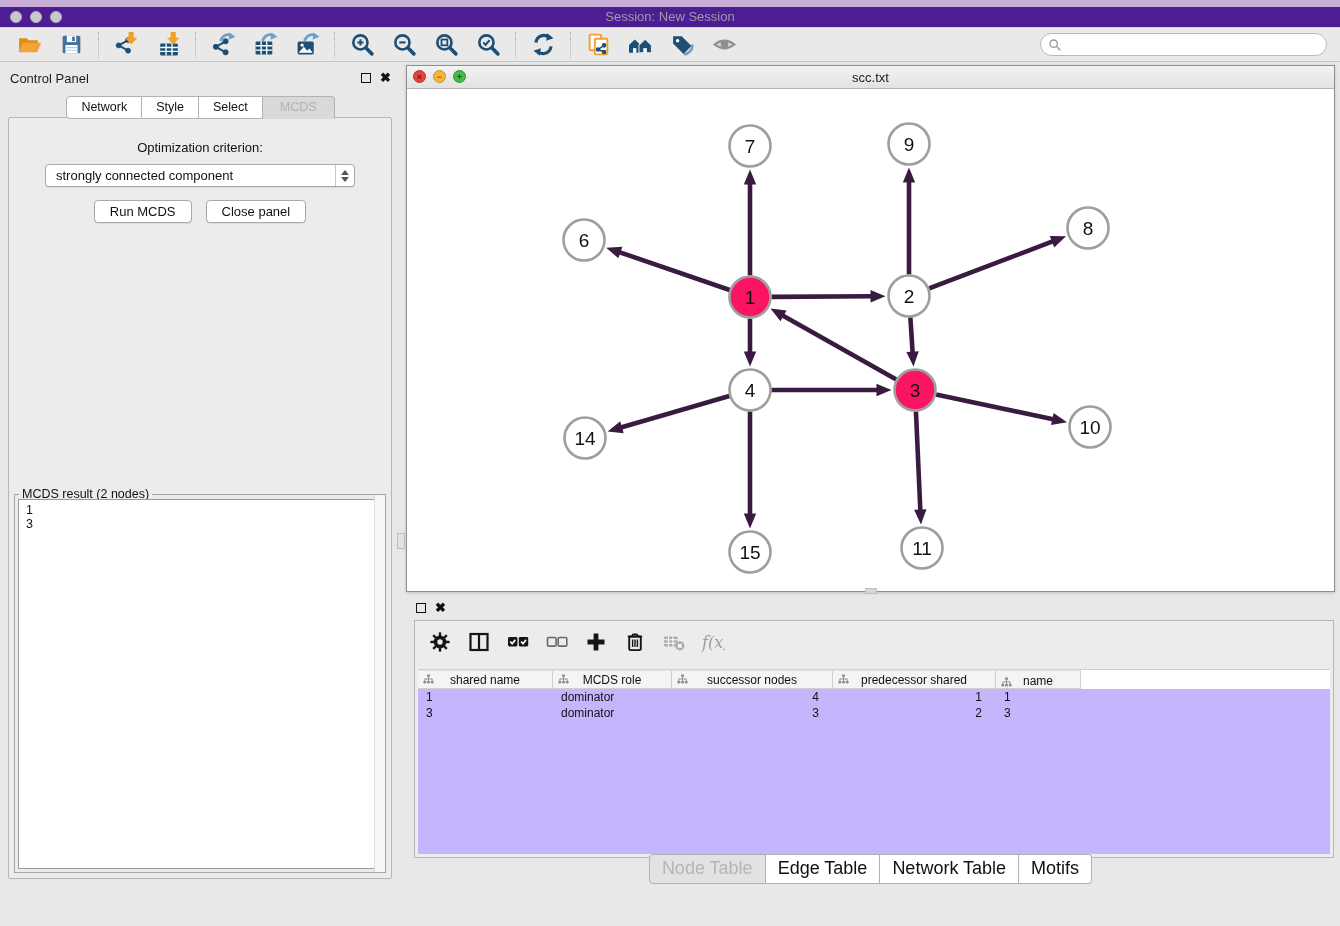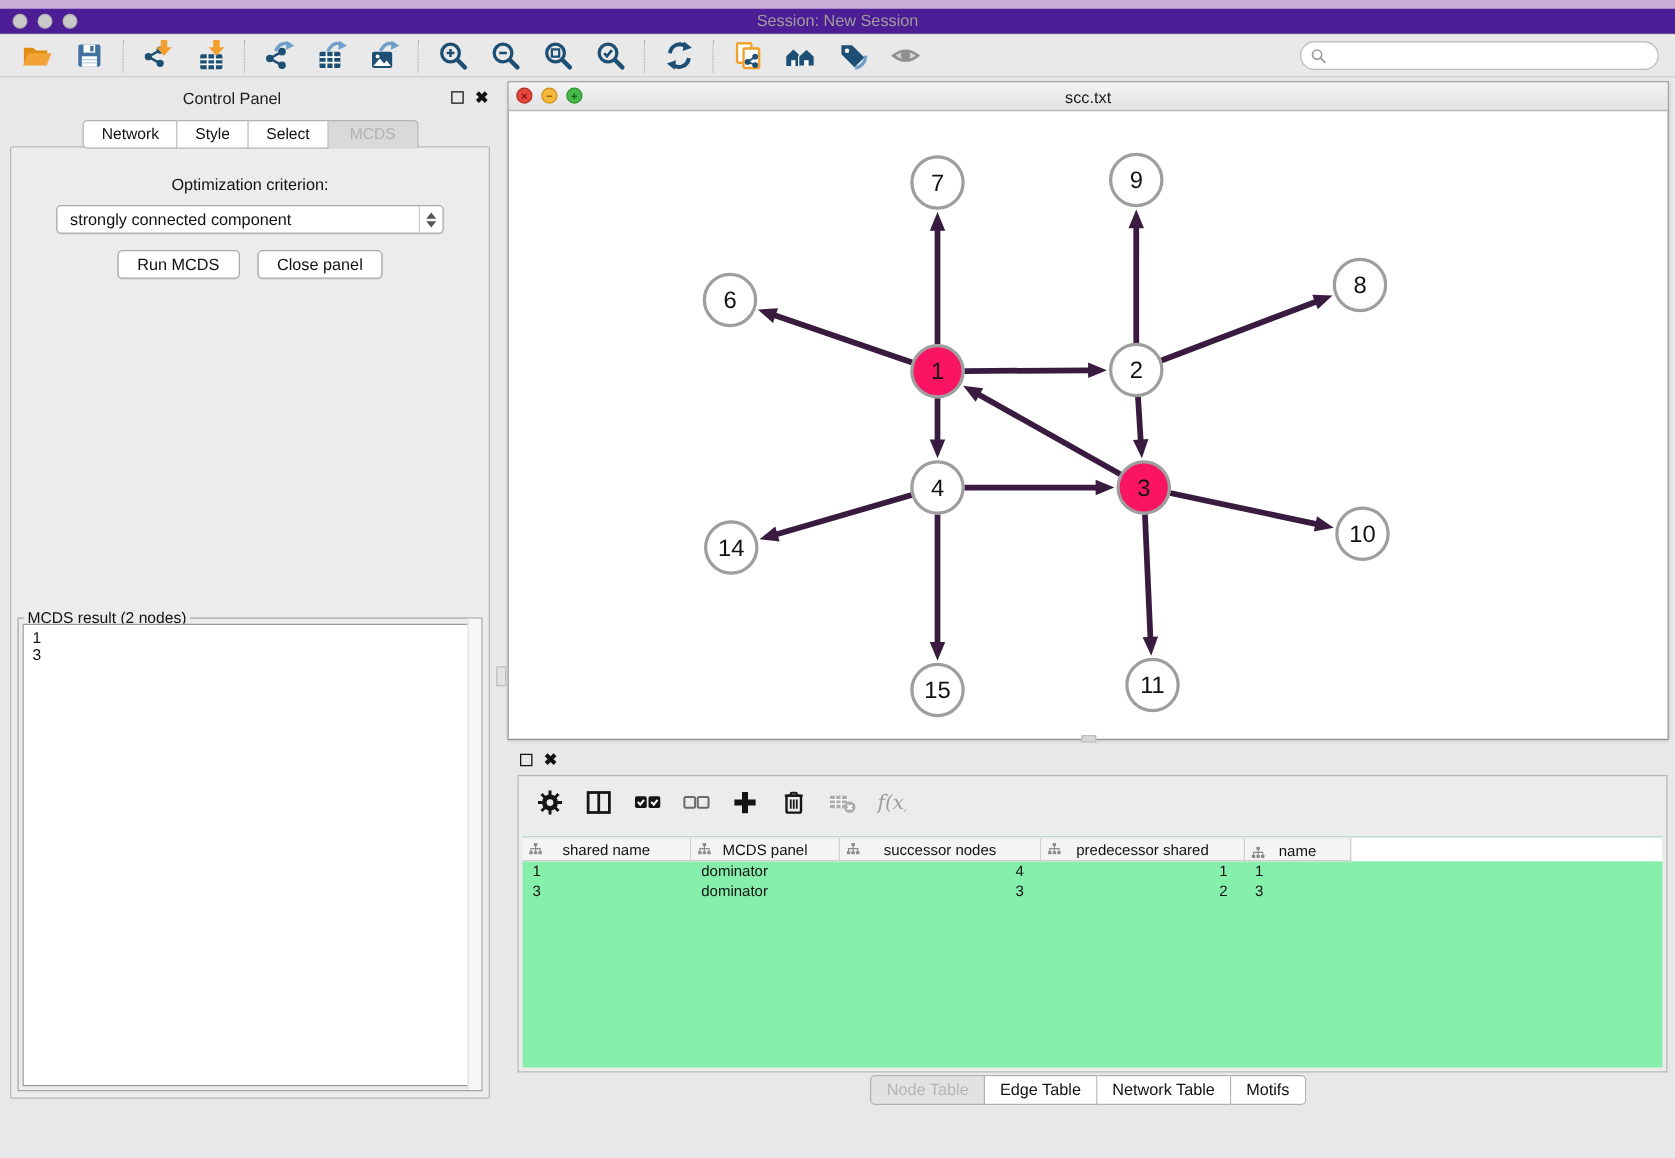--- a/index.html
+++ b/index.html
@@ -19,21 +19,21 @@
   .tb-icon svg { width:25px; height:25px; }
   .tb-sep { width:1px; height:26px; margin:0 6px; border-left:1px dotted #adadad; }
   .search-wrap { position:absolute; right:13px; top:5px; width:287px; height:23px; background:#fff; border:1px solid #b9b9b9; border-radius:12px; display:flex; align-items:center; padding-left:7px; }
   .search-wrap svg { width:14px; height:14px; }
   .search-wrap input { border:none; outline:none; flex:1; font-size:12px; background:transparent; height:18px; }
 
   .workspace { position:absolute; left:0; top:62px; width:1340px; height:828px; background:#e8e8e8; }
 
   
   .control-panel { position:absolute; left:0; top:4px; width:401px; height:817px; }
-  .panel-head { height:24px; display:flex; align-items:center; padding:0 10px;text-align:center; }
+  .panel-head { height:24px; display:flex; align-items:center; padding:0 10px; }
   .panel-title { font-size:13px; color:#1c1c1c; flex:1; }
   .float-btn { width:10px; height:10px; border:1.5px solid #111; margin-right:9px; cursor:default; }
   .close-btn { font-size:13px; font-weight:900; color:#111; line-height:10px; cursor:default; }
   .cp-tabs { position:absolute; left:0; right:0; top:30px; display:flex; justify-content:center; z-index:2; }
   .cp-tab { font-size:12.5px; padding:3px 14px 4px; background:#fff; border:1px solid #b2b2b2; border-left-width:0; color:#111; }
   .cp-tab:first-child { border-left-width:1px; border-radius:4px 0 0 4px; }
   .cp-tab.sel { background:#d9d9d9; color:#b2b2b2; border-radius:0 4px 0 0; border-bottom-color:#d9d9d9; padding:3px 17px 4px; }
   .cp-body { position:absolute; left:8px; right:9px; top:51px; bottom:4px; background:#ececec; border:1px solid #b7b7b7; border-radius:2px; }
   .opt-label { text-align:center; font-size:13px; color:#111; margin-top:22px; }
   .select-box { position:relative; margin:9px 36px 0; height:23px; background:#fff; border:1px solid #a9a9a9; border-radius:4px; display:flex; align-items:center; padding-left:10px; font-size:13px; color:#111; box-shadow:0 1px 1px rgba(0,0,0,.08); }
@@ -60,29 +60,29 @@
   .net-canvas { position:absolute; left:0; top:23px; width:927px; height:502px; }
   .splitter-grip { position:absolute; left:-10px; top:467px; width:8px; height:16px; background:#e3e3e3; border:1px solid #bdbdbd; }
   .bottom-grip { position:absolute; left:458px; bottom:-3px; width:12px; height:6px; background:#d7d7d7; border:1px solid #c0c0c0; }
 
   
   .table-panel { position:absolute; left:406px; top:534px; width:929px; height:294px; }
   .tp-body { position:absolute; left:8px; right:1px; top:24px; bottom:32px; background:#ececec; border:1px solid #b7b7b7; }
   .tp-toolbar { height:42px; display:flex; align-items:center; padding-left:12px; }
   .tp-icon { width:26px; height:26px; margin-right:13px; display:flex; align-items:center; justify-content:center; }
   .tp-icon svg { width:24px; height:24px; }
-  .tbl-wrap { position:absolute; left:3px; right:3px; top:48px; bottom:3px; background:#86efac; border-top:1px solid #cfcfcf; }
+  .tbl-wrap { position:absolute; left:3px; right:3px; top:48px; bottom:3px; background:#c4b5fd; border-top:1px solid #cfcfcf; }
   .tbl-header { display:flex; height:19px; background:#fff; }
   .th-cell { background:#f4f4f4; border-right:1px solid #cfcfcf; border-bottom:1px solid #cfcfcf; border-top:1px solid #e4e4e4; display:flex; align-items:center; justify-content:center; gap:6px; font-size:12px; color:#111; position:relative; }
   .th-cell svg { width:11px; height:11px; position:absolute; left:5px; }
   .tbl-row { display:flex; height:16px; font-size:12px; color:#111; }
   .td-cell { padding:1px 8px 0; overflow:hidden; white-space:nowrap; }
   .td-cell.r { text-align:right; padding-right:14px; }
   .tp-tabs { position:absolute; left:0; right:0; bottom:6px; display:flex; justify-content:center; }
-  .tp-tab { font-size:13px; padding:3px 12px 4px; background:#fff; border:1px solid #b2b2b2; border-left-width:0; color:#111; }
+  .tp-tab { font-size:18px; padding:3px 12px 4px; background:#fff; border:1px solid #b2b2b2; border-left-width:0; color:#111; }
   .tp-tab:first-child { border-left-width:1px; border-radius:4px 0 0 4px; }
   .tp-tab:last-child { border-radius:0 4px 4px 0; }
   .tp-tab.sel { background:#e2e2e2; color:#b5b5b5; }
 
   
   .statusbar { position:absolute; left:0; top:890px; width:1340px; height:36px; background:#ebebeb; border-top:1px solid #c4c4c4; }
   .list-btn { position:absolute; left:10px; top:8px; width:29px; height:22px; background:#fdfdfd; border:1px solid #b0b0b0; border-radius:3px; display:flex; align-items:center; justify-content:center; }
   .list-btn svg { width:17px; height:17px; }
   .memory-btn { position:absolute; right:7px; top:7px; height:24px; background:#fdfdfd; border:1px solid #b0b0b0; border-radius:3px; display:flex; align-items:center; gap:5px; padding:0 10px 0 8px; font-size:12px; color:#111; }
   .mem-dot { width:9px; height:12px; border-radius:50%; background:#1f9e3e; }
@@ -460,21 +460,21 @@
                 <span>shared name</span>
               </div>
               <div class="th-cell" style="width: 119px;">
                 <svg viewBox="0 0 12 12">
                   <rect x="4.5" y="0.5" width="3" height="2.6" fill="#8a8a8a"></rect>
                   <path d="M6 3.1 V5.4 M2 7.6 V5.4 H10 V7.6 M6 5.4 V7.6" stroke="#8a8a8a" stroke-width="1" fill="none"></path>
                   <rect x="0.5" y="7.6" width="3" height="2.6" fill="#8a8a8a"></rect>
                   <rect x="4.5" y="7.6" width="3" height="2.6" fill="#8a8a8a"></rect>
                   <rect x="8.5" y="7.6" width="3" height="2.6" fill="#8a8a8a"></rect>
                 </svg>
-                <span>MCDS panel</span>
+                <span>MCDS role</span>
               </div>
               <div class="th-cell" style="width: 161px;">
                 <svg viewBox="0 0 12 12">
                   <rect x="4.5" y="0.5" width="3" height="2.6" fill="#8a8a8a"></rect>
                   <path d="M6 3.1 V5.4 M2 7.6 V5.4 H10 V7.6 M6 5.4 V7.6" stroke="#8a8a8a" stroke-width="1" fill="none"></path>
                   <rect x="0.5" y="7.6" width="3" height="2.6" fill="#8a8a8a"></rect>
                   <rect x="4.5" y="7.6" width="3" height="2.6" fill="#8a8a8a"></rect>
                   <rect x="8.5" y="7.6" width="3" height="2.6" fill="#8a8a8a"></rect>
                 </svg>
                 <span>successor nodes</span>

